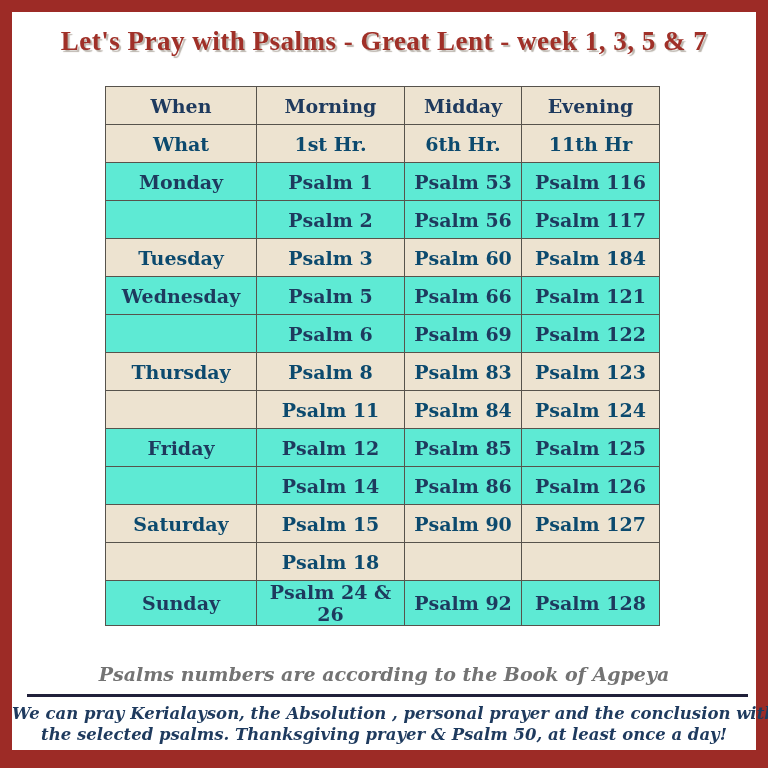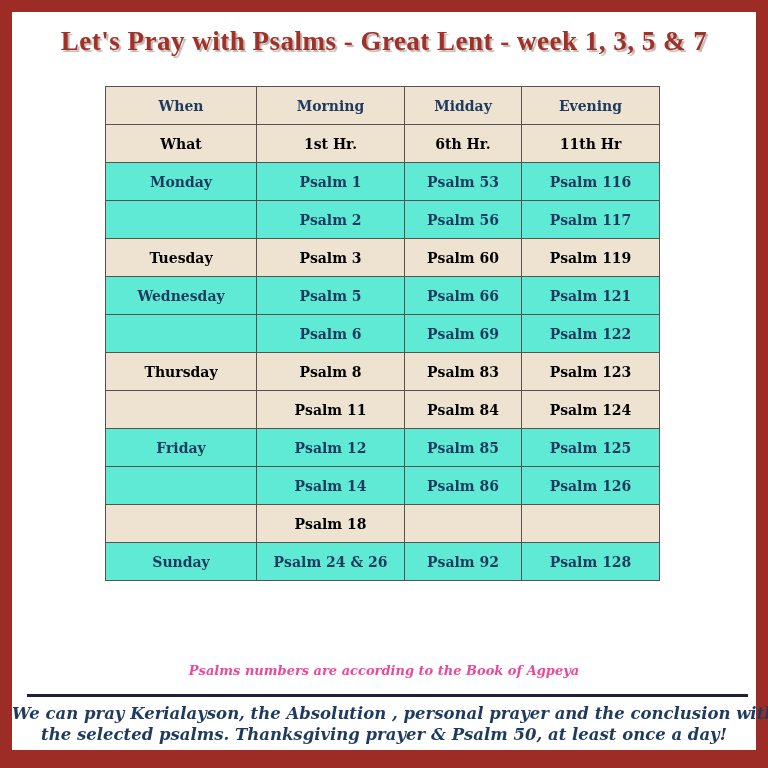--- a/index.html
+++ b/index.html
@@ -23,32 +23,32 @@
   }
   .psalms-table{
     position:absolute;left:93px;top:74px;
     border-collapse:collapse;table-layout:fixed;
     width:554px;
   }
   .psalms-table th,.psalms-table td{
     border:1px solid #57534c;
     height:37px;padding:0;
     text-align:center;vertical-align:middle;
-    font-weight:bold;font-size:14px;
+    font-weight:bold;font-size:19px;
     font-family:"DejaVu Serif", serif;
   }
   .bg-beige{background:#ede3d0;}
   .bg-white{background:#5eead4;}
-  .tone-red{color:#000000;}
+  .tone-red{color:#0c4a6e;}
   .tone-blue{color:#1e3a5e;}
   .footnote{
     position:absolute;top:651px;left:0;right:0;
     text-align:center;white-space:nowrap;
-    font-style:italic;font-weight:bold;font-size:13px;
-    color:#ec4899;
+    font-style:italic;font-weight:bold;font-size:19px;
+    color:#737373;
   }
   .divider{
     position:absolute;top:682px;left:15px;right:8px;
     height:3px;background:#20203a;border:none;margin:0;
   }
   .bottom-note{
     position:absolute;top:691px;left:0;right:0;
     text-align:center;
     font-style:italic;font-weight:bold;font-size:16.5px;
     line-height:21px;color:#1e3a5e;
@@ -93,21 +93,21 @@
         <tr class="bg-white tone-blue">
       <td></td>
       <td>Psalm 2</td>
       <td>Psalm 56</td>
       <td>Psalm 117</td>
     </tr>
         <tr class="bg-beige tone-red">
       <td>Tuesday</td>
       <td>Psalm 3</td>
       <td>Psalm 60</td>
-      <td>Psalm 119</td>
+      <td>Psalm 184</td>
     </tr>
         <tr class="bg-white tone-blue">
       <td>Wednesday</td>
       <td>Psalm 5</td>
       <td>Psalm 66</td>
       <td>Psalm 121</td>
     </tr>
         <tr class="bg-white tone-blue">
       <td></td>
       <td>Psalm 6</td>
@@ -132,20 +132,26 @@
       <td>Psalm 85</td>
       <td>Psalm 125</td>
     </tr>
         <tr class="bg-white tone-blue">
       <td></td>
       <td>Psalm 14</td>
       <td>Psalm 86</td>
       <td>Psalm 126</td>
     </tr>
         <tr class="bg-beige tone-red">
+      <td>Saturday</td>
+      <td>Psalm 15</td>
+      <td>Psalm 90</td>
+      <td>Psalm 127</td>
+    </tr>
+        <tr class="bg-beige tone-red">
       <td></td>
       <td>Psalm 18</td>
       <td></td>
       <td></td>
     </tr>
         <tr class="bg-white tone-blue">
       <td>Sunday</td>
       <td>Psalm 24 &amp; 26</td>
       <td>Psalm 92</td>
       <td>Psalm 128</td>

